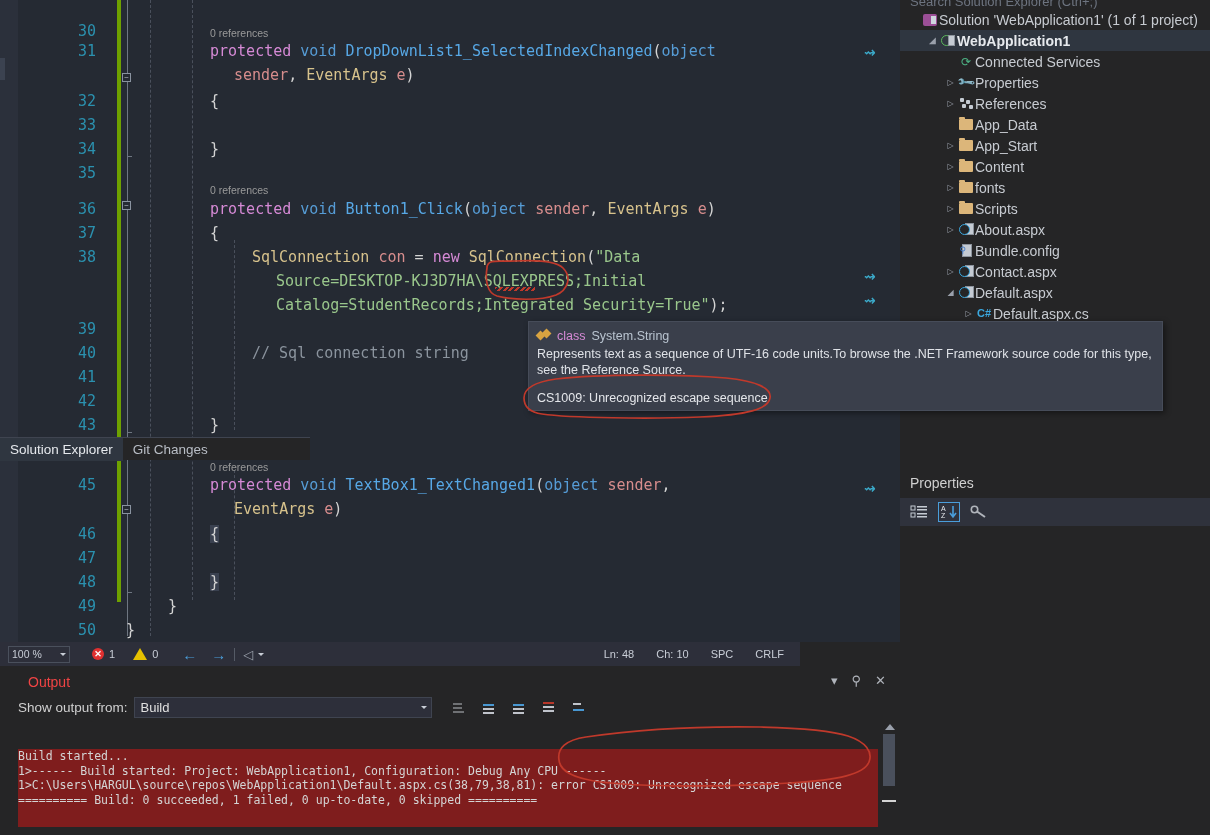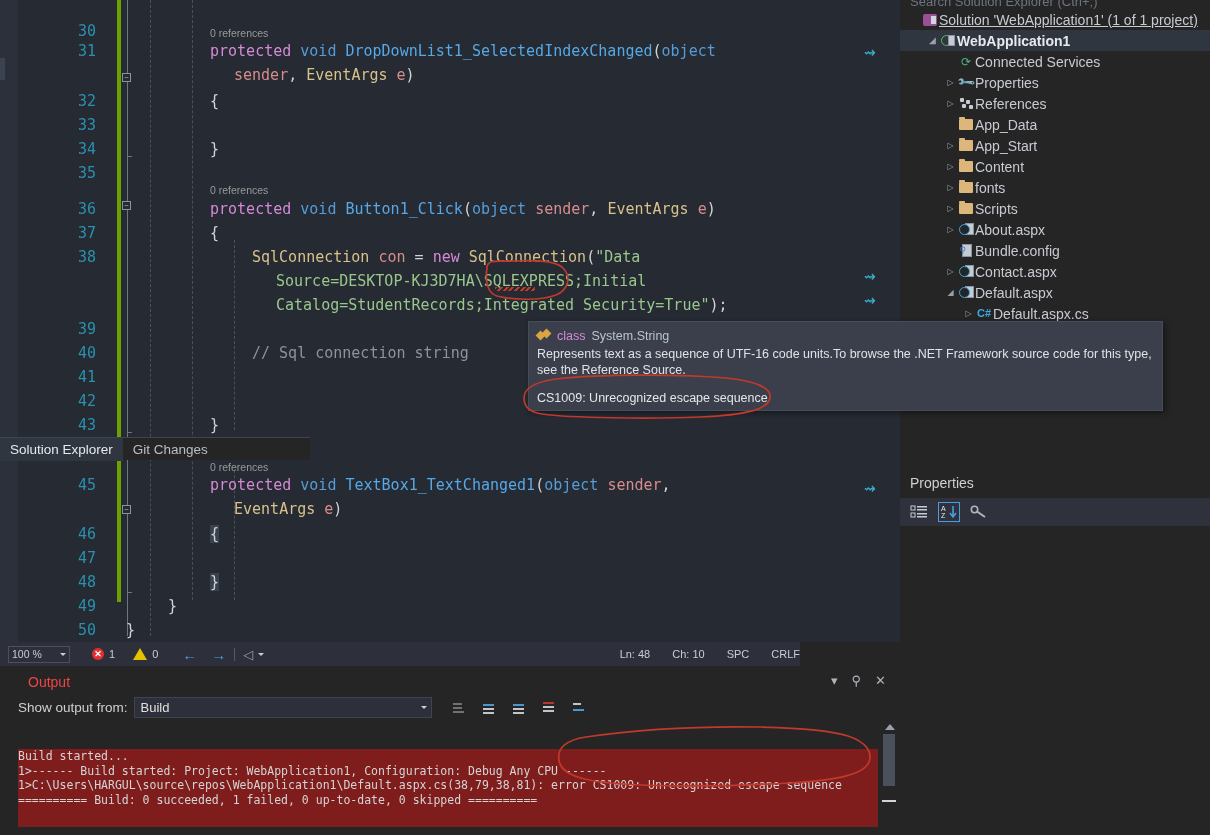--- a/index.html
+++ b/index.html
@@ -113,21 +113,21 @@
     width: 12px; height: 12px; border-radius: 50%; background: #e03030;
     display:flex;align-items:center;justify-content:center;color:#fff;font-size:9px;font-weight:bold;
   }
   .warn-tri {
     width: 0; height: 0; border-left: 7px solid transparent;
     border-right: 7px solid transparent; border-bottom: 12px solid #e5c100;
     position: relative;
   }
   .nav-arrow { color: #4a9edb; font-size: 15px; }
   .sb-sep { width:1px;height:13px;background:#555b66;margin:0 8px; }
-  .sb-right { margin-left:auto; display:flex; gap:22px; padding-right:0; font-size:11px; color:#c8cdd6;}
+  .sb-right { margin-left:auto; display:flex; gap:22px; padding-right:16px; font-size:11px; color:#c8cdd6;}
 
   
   .output-panel {
     position: absolute; left: 0; top: 666px; width: 900px; height: 169px;
     background: #252526;
   }
   .output-title {
     position: absolute; left: 28px; top: 8px;
     font-size: 14px; color: #ef4444;
   }
@@ -405,21 +405,21 @@
       <div class="out-scroll-thumb"></div>
       <div class="out-scroll-tick"></div>
     </div>
   </div>
 
   <div class="se-panel">
     <div class="se-search-strip">
       <div class="se-search-text">Search Solution Explorer (Ctrl+;)</div>
     </div>
     <div class="se-tree" id="se-tree">
-        <div class="se-row" style="padding-left: 8px; text-decoration: underline;">
+        <div class="se-row" style="padding-left: 8px;">
           <span class="twisty"></span>
           <span class="se-ic">
             <span class="ic-sln"></span>
           </span>
           <span>Solution 'WebApplication1' (1 of 1 project)</span>
         </div>
         <div class="se-row selected bold" style="padding-left: 26px;">
           <span class="twisty">◢</span>
           <span class="se-ic">
             <span class="ic-prj">

